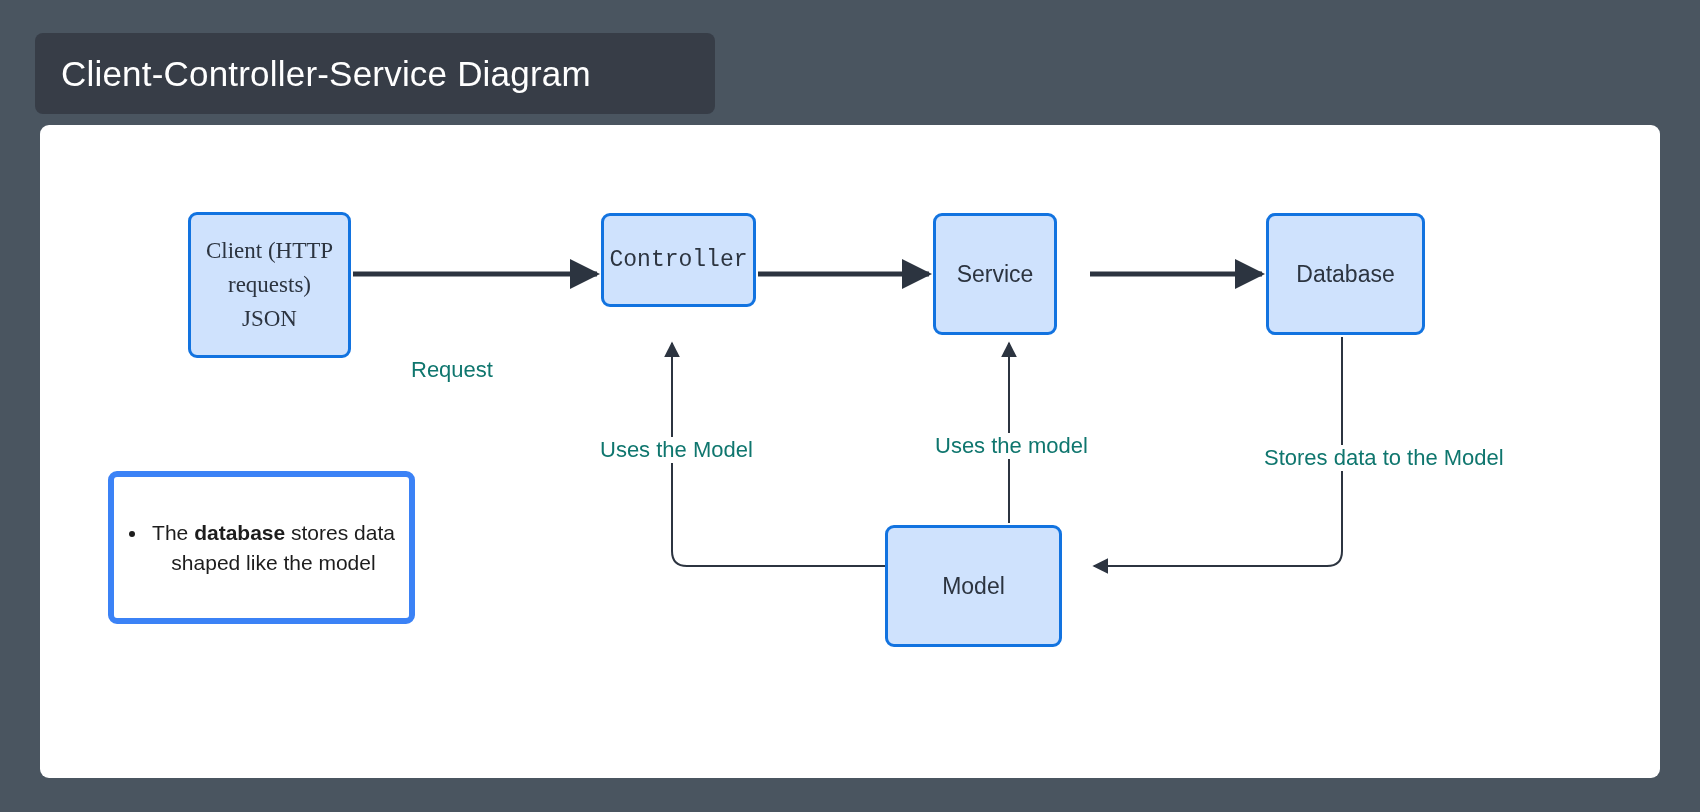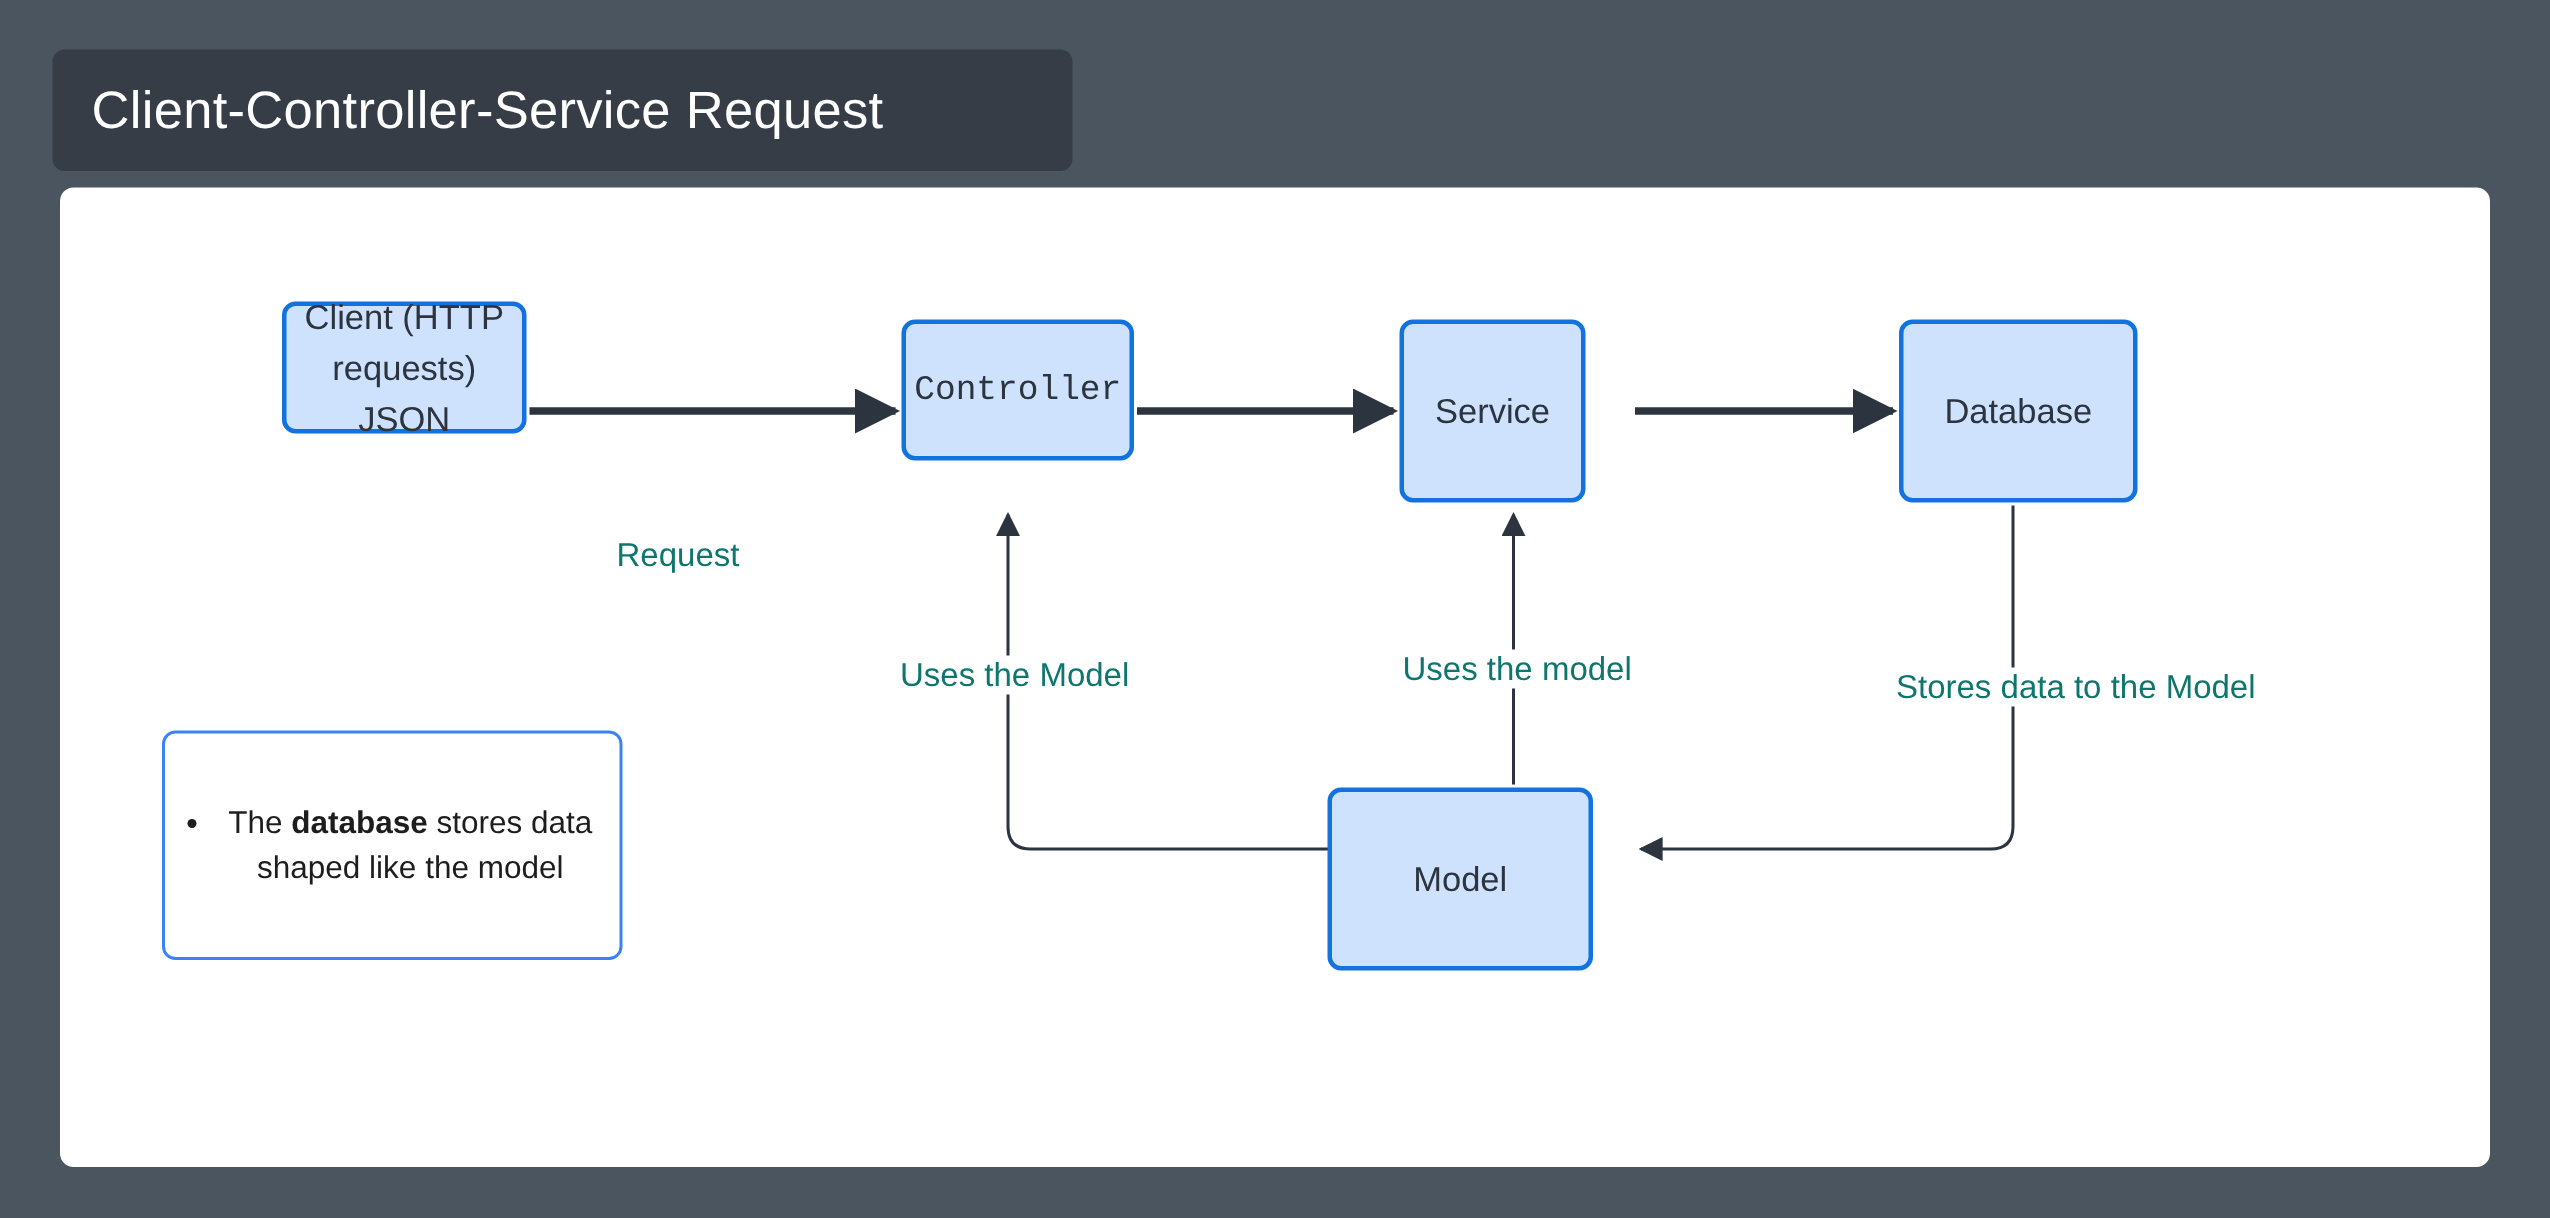--- a/index.html
+++ b/index.html
@@ -56,21 +56,21 @@
     align-items: center;
     justify-content: center;
     text-align: center;
     color: #2c3440;
     font-size: 23px;
     line-height: 34px;
     font-weight: 400;
   }
   .node-label { padding: 0 6px; }
 
-  #node-client    { left: 148px;  top:  76px; width: 163px;  height: 88px; }
+  #node-client    { left: 148px;  top:  87px; width: 163px;  height: 146px; font-family: Liberation Serif, serif; }
   #node-controller{ left: 561px;  top:  88px; width: 155px;  height: 94px; font-family: Liberation Mono, monospace; }
   #node-service   { left: 893px;  top:  88px; width: 124px;  height: 122px; }
   #node-database  { left: 1226px; top:  88px; width: 159px;  height: 122px; }
   #node-model     { left: 845px;  top: 400px; width: 177px;  height: 122px; }
 
   
   .edge-label {
     position: absolute;
     color: #0f766e;
     font-size: 22px;
@@ -79,24 +79,24 @@
     background: #ffffff;
   }
   #label-request       { left: 368px;  top: 232px; padding: 0 3px; }
   #label-uses-model-c  { left: 556px;  top: 312px; padding: 0 4px; }
   #label-uses-model-s  { left: 891px;  top: 308px; padding: 0 4px; }
   #label-stores-data   { left: 1220px; top: 320px; padding: 0 4px; }
 
   
   #note-box {
     position: absolute;
-    left: 68px; top: 362px;
+    left: 68px; top: 346px;
     width: 307px; height: 153px;
     background: #ffffff;
-    border: 2px solid #3b82f6;
+    border: 6px solid #3b82f6;
     border-radius: 9px;
     display: flex;
     align-items: center;
     justify-content: center;
   }
   #note-list {
     margin: 0;
     padding: 0 10px 0 34px;
     list-style: disc;
   }
@@ -107,21 +107,21 @@
     text-align: center;
   }
   #note-list li b { font-weight: 700; }
 </style>
 </head>
 <body>
 
 <div id="root">
 
   <div id="title-banner">
-    <div id="title-text">Client-Controller-Service Request</div>
+    <div id="title-text">Client-Controller-Service Diagram</div>
   </div>
 
   <div id="canvas-card">
 
     <svg id="edge-layer" viewBox="0 0 1620 653" width="1620" height="653" xmlns="http://www.w3.org/2000/svg">
       <defs>
         <marker id="arrow-thick" viewBox="0 0 10 10" refX="9" refY="5" markerWidth="6" markerHeight="6" orient="auto-start-reverse">
           <path d="M 0 0 L 10 5 L 0 10 z" fill="#2c3440"></path>
         </marker>
         <marker id="arrow-thin" viewBox="0 0 10 10" refX="9" refY="5" markerWidth="8" markerHeight="8" orient="auto-start-reverse">

